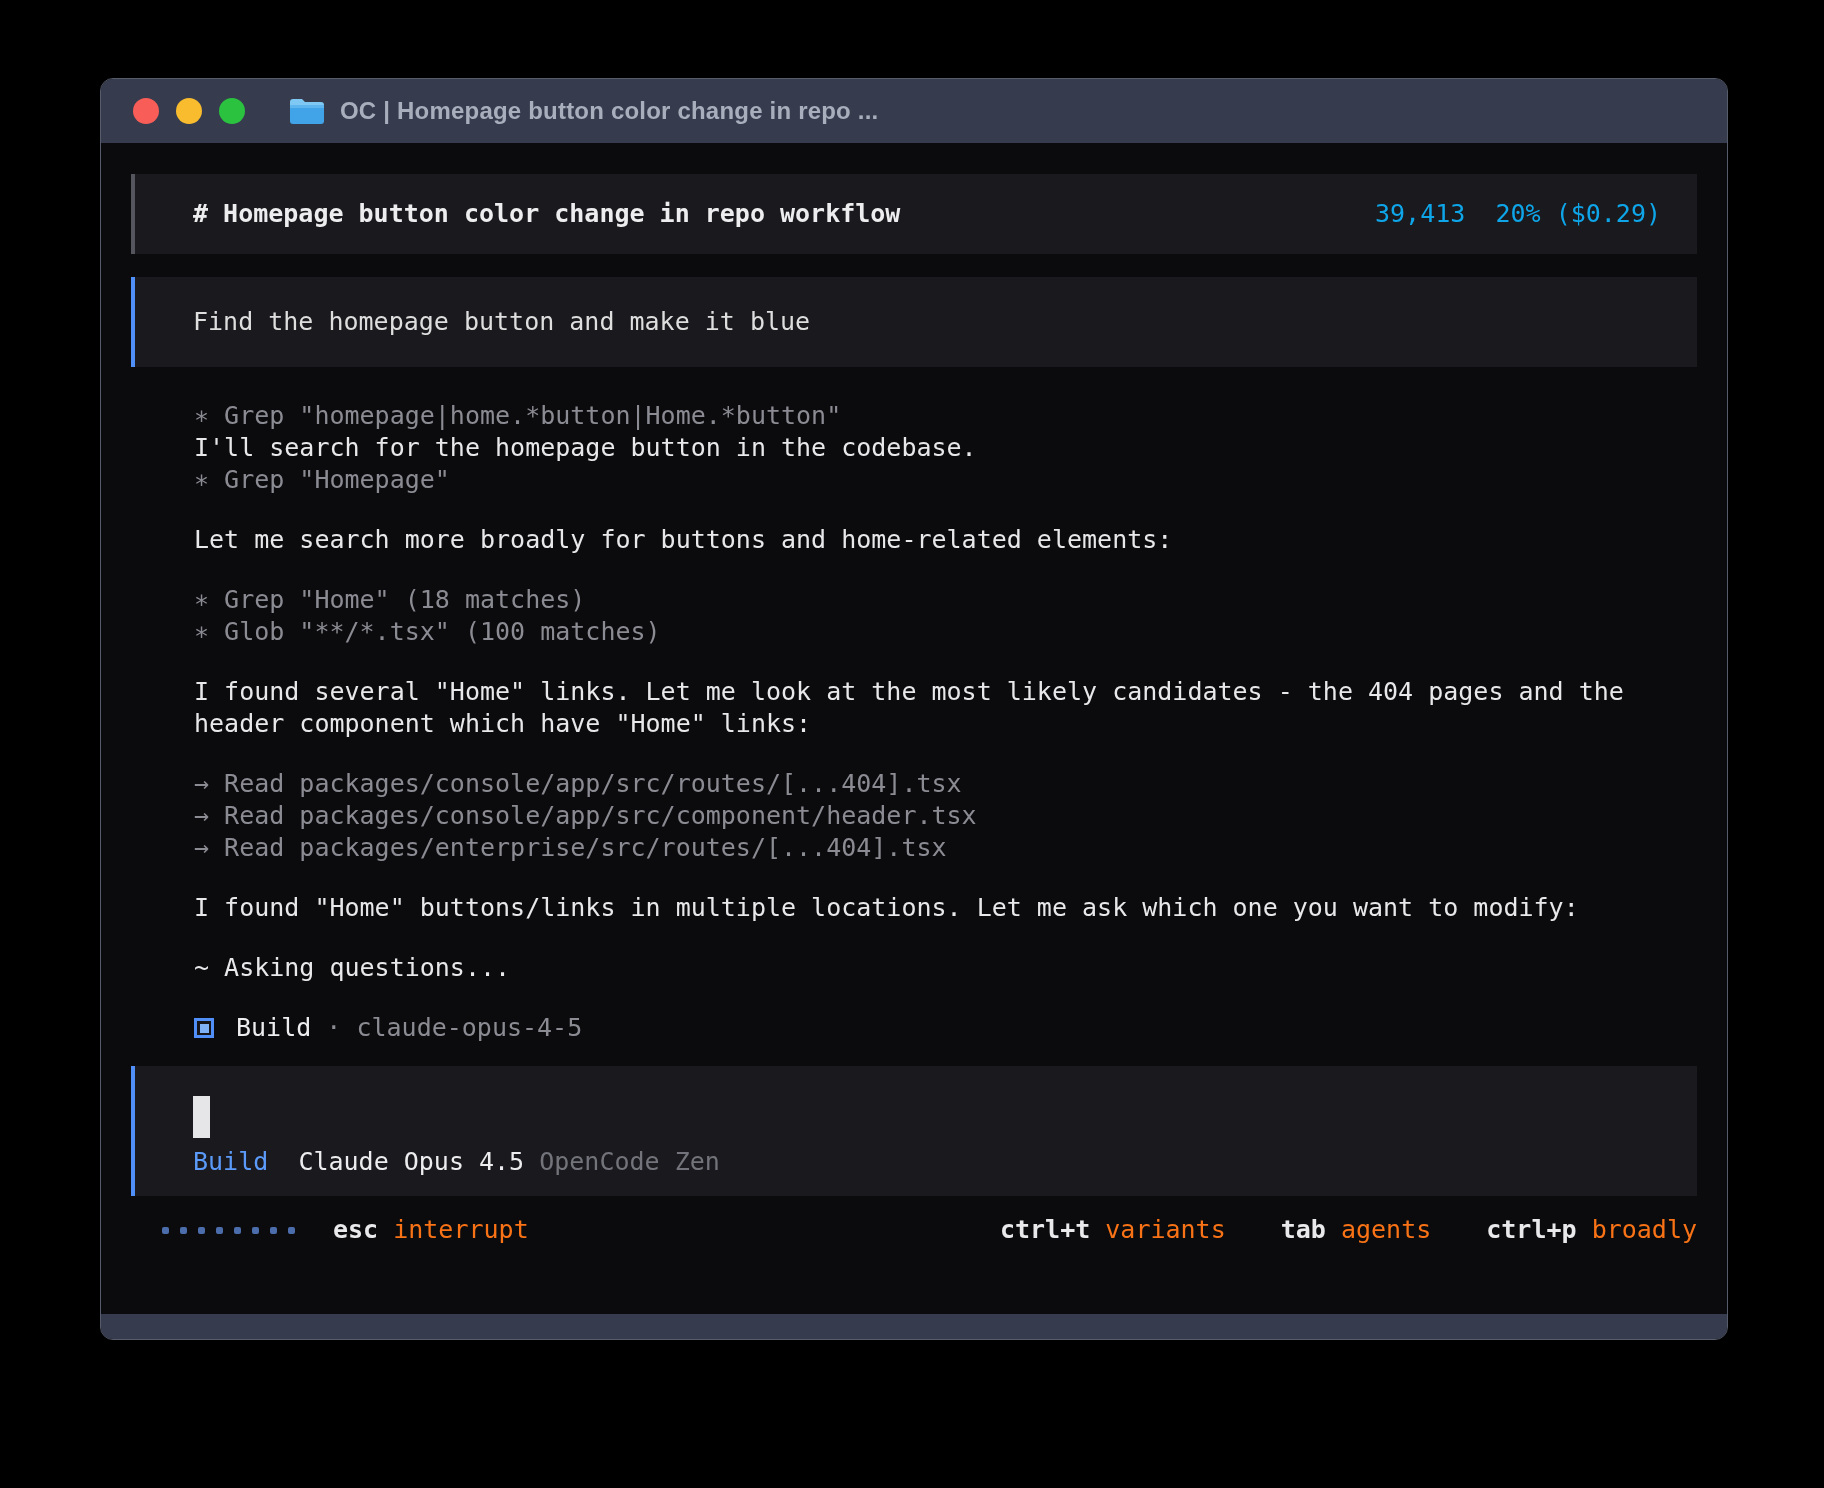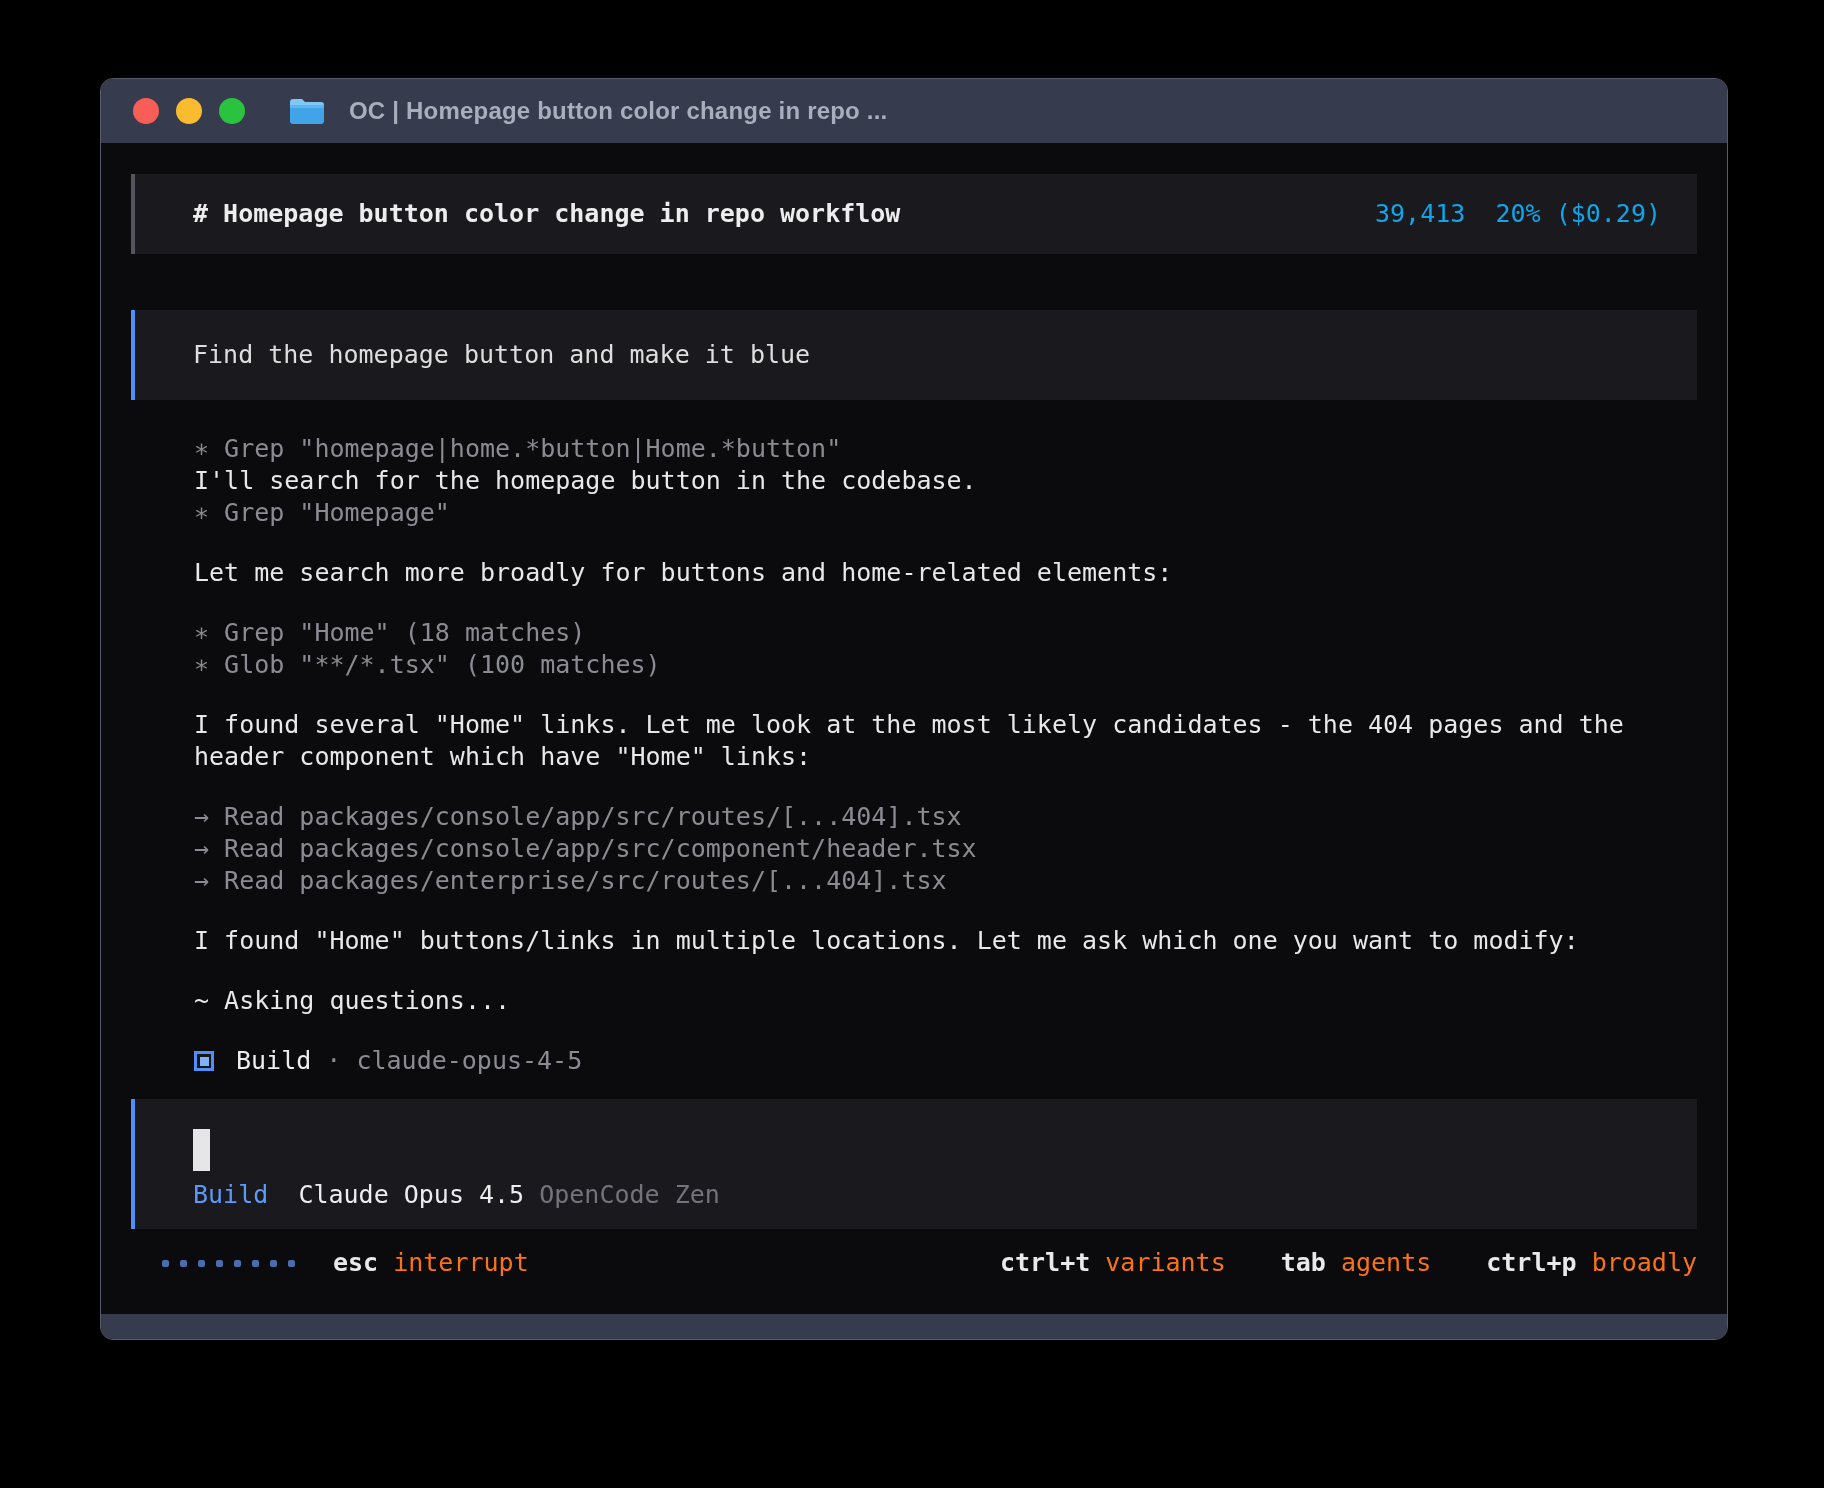--- a/index.html
+++ b/index.html
@@ -16,39 +16,39 @@
     height: 64px; flex: 0 0 64px; background: #363c4e;
     display: flex; align-items: center;
   }
   .lights { display: flex; gap: 17px; margin-left: 32px; }
   .light { width: 26px; height: 26px; border-radius: 50%; }
   .light.red { background: #f85e57; }
   .light.yellow { background: #f8bc2e; }
   .light.green { background: #2ac23f; }
   .folder { margin-left: 44px; width: 36px; height: 28px; flex: 0 0 auto; }
   .win-title {
-    margin-left: 24px; font-family: "Liberation Sans", sans-serif;
+    margin-left: 15px; font-family: "Liberation Sans", sans-serif;
     font-weight: bold; font-size: 24px; color: #a9aebd; letter-spacing: 0.2px;
   }
 
   .term-body {
     flex: 1 1 auto; background: #0b0b0d; padding: 31px 30px 0 30px;
     overflow: hidden; font-size: 25px; line-height: 32px; color: #e8e8ea;
   }
   .box {
     background: #1a1a1e; border-left: 4px solid #55555e;
     padding-left: 58px; padding-right: 36px;
   }
   .header-box {
     height: 80px; display: flex; align-items: center; justify-content: space-between;
   }
   .session-title { font-weight: bold; color: #ededef; white-space: pre; }
   .session-stats { color: #0ea5e9; white-space: pre; }
   .user-box {
-    margin-top: 56px; height: 90px; border-left-color: #4f8ff7;
+    margin-top: 23px; height: 90px; border-left-color: #4f8ff7;
     display: flex; align-items: center;
   }
   .user-box span { color: #dededf; white-space: pre; }
 
   .transcript { margin-left: 63px; margin-top: 33px; }
   .line { white-space: pre; height: 32px; }
   .line.assistant { color: #e8e8ea; }
   .line.tool { color: #8b8b93; }
   .line.status { color: #e8e8ea; }
   .gap { margin-top: 28px; }

